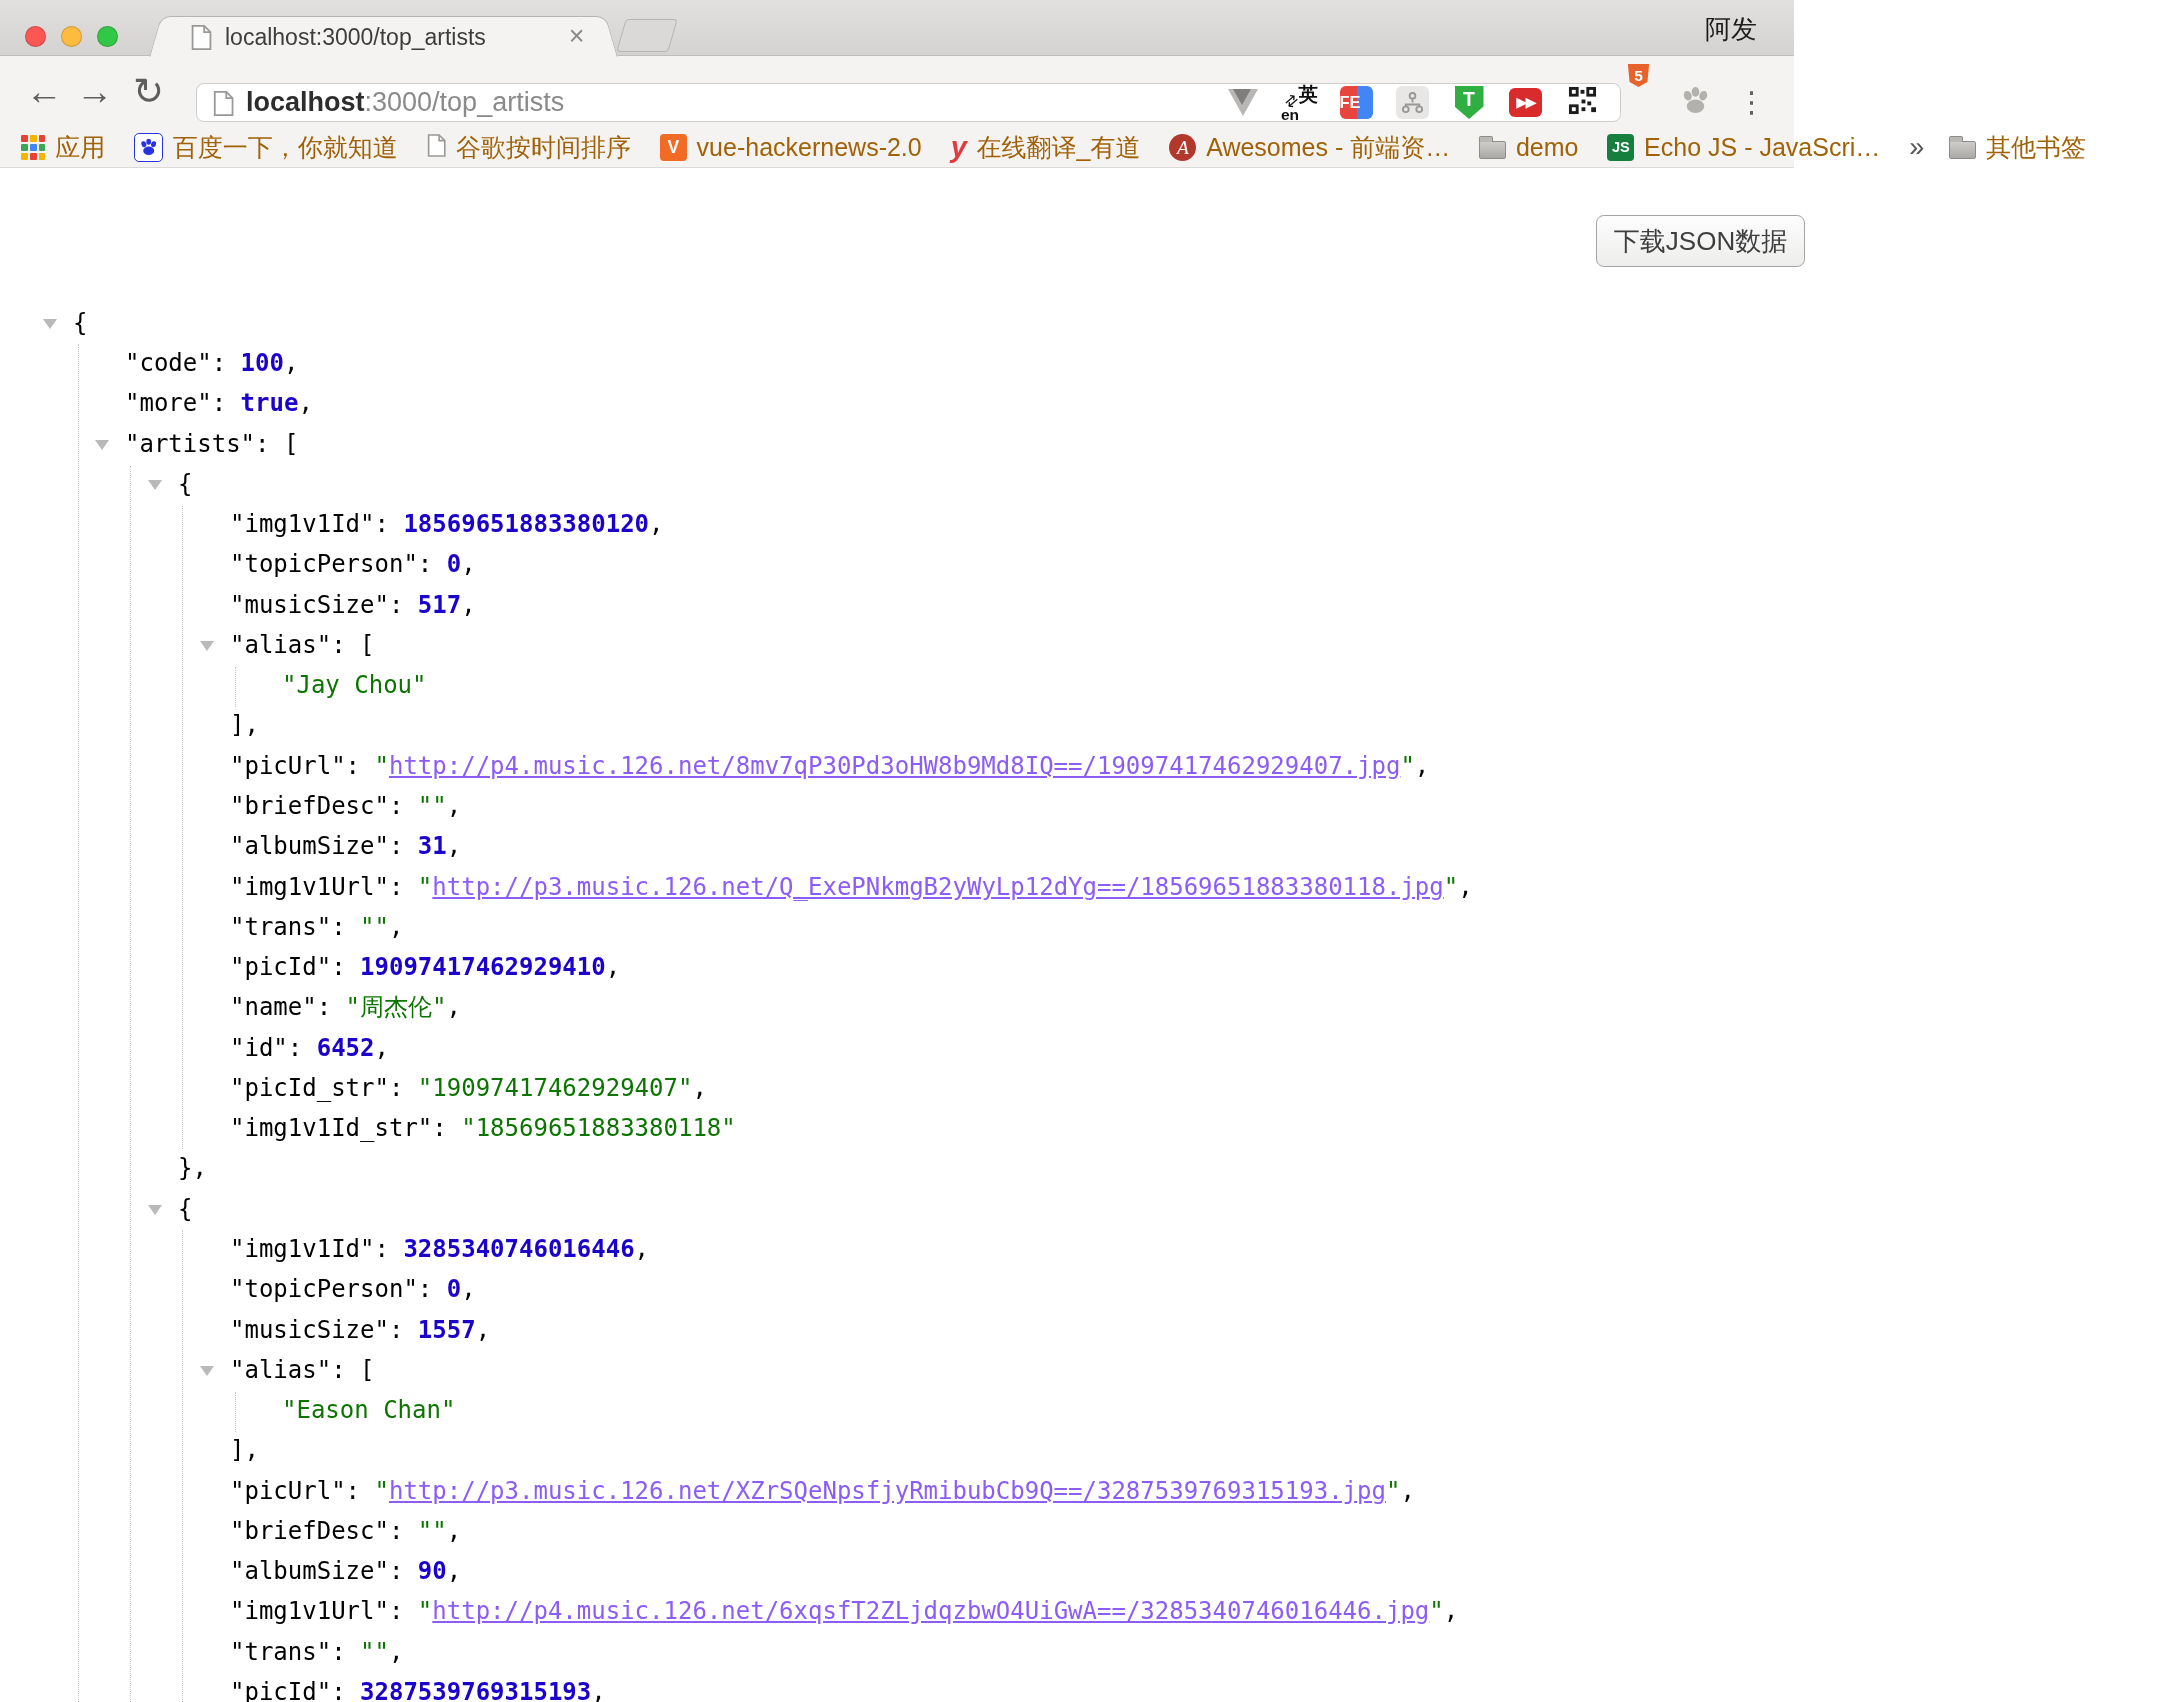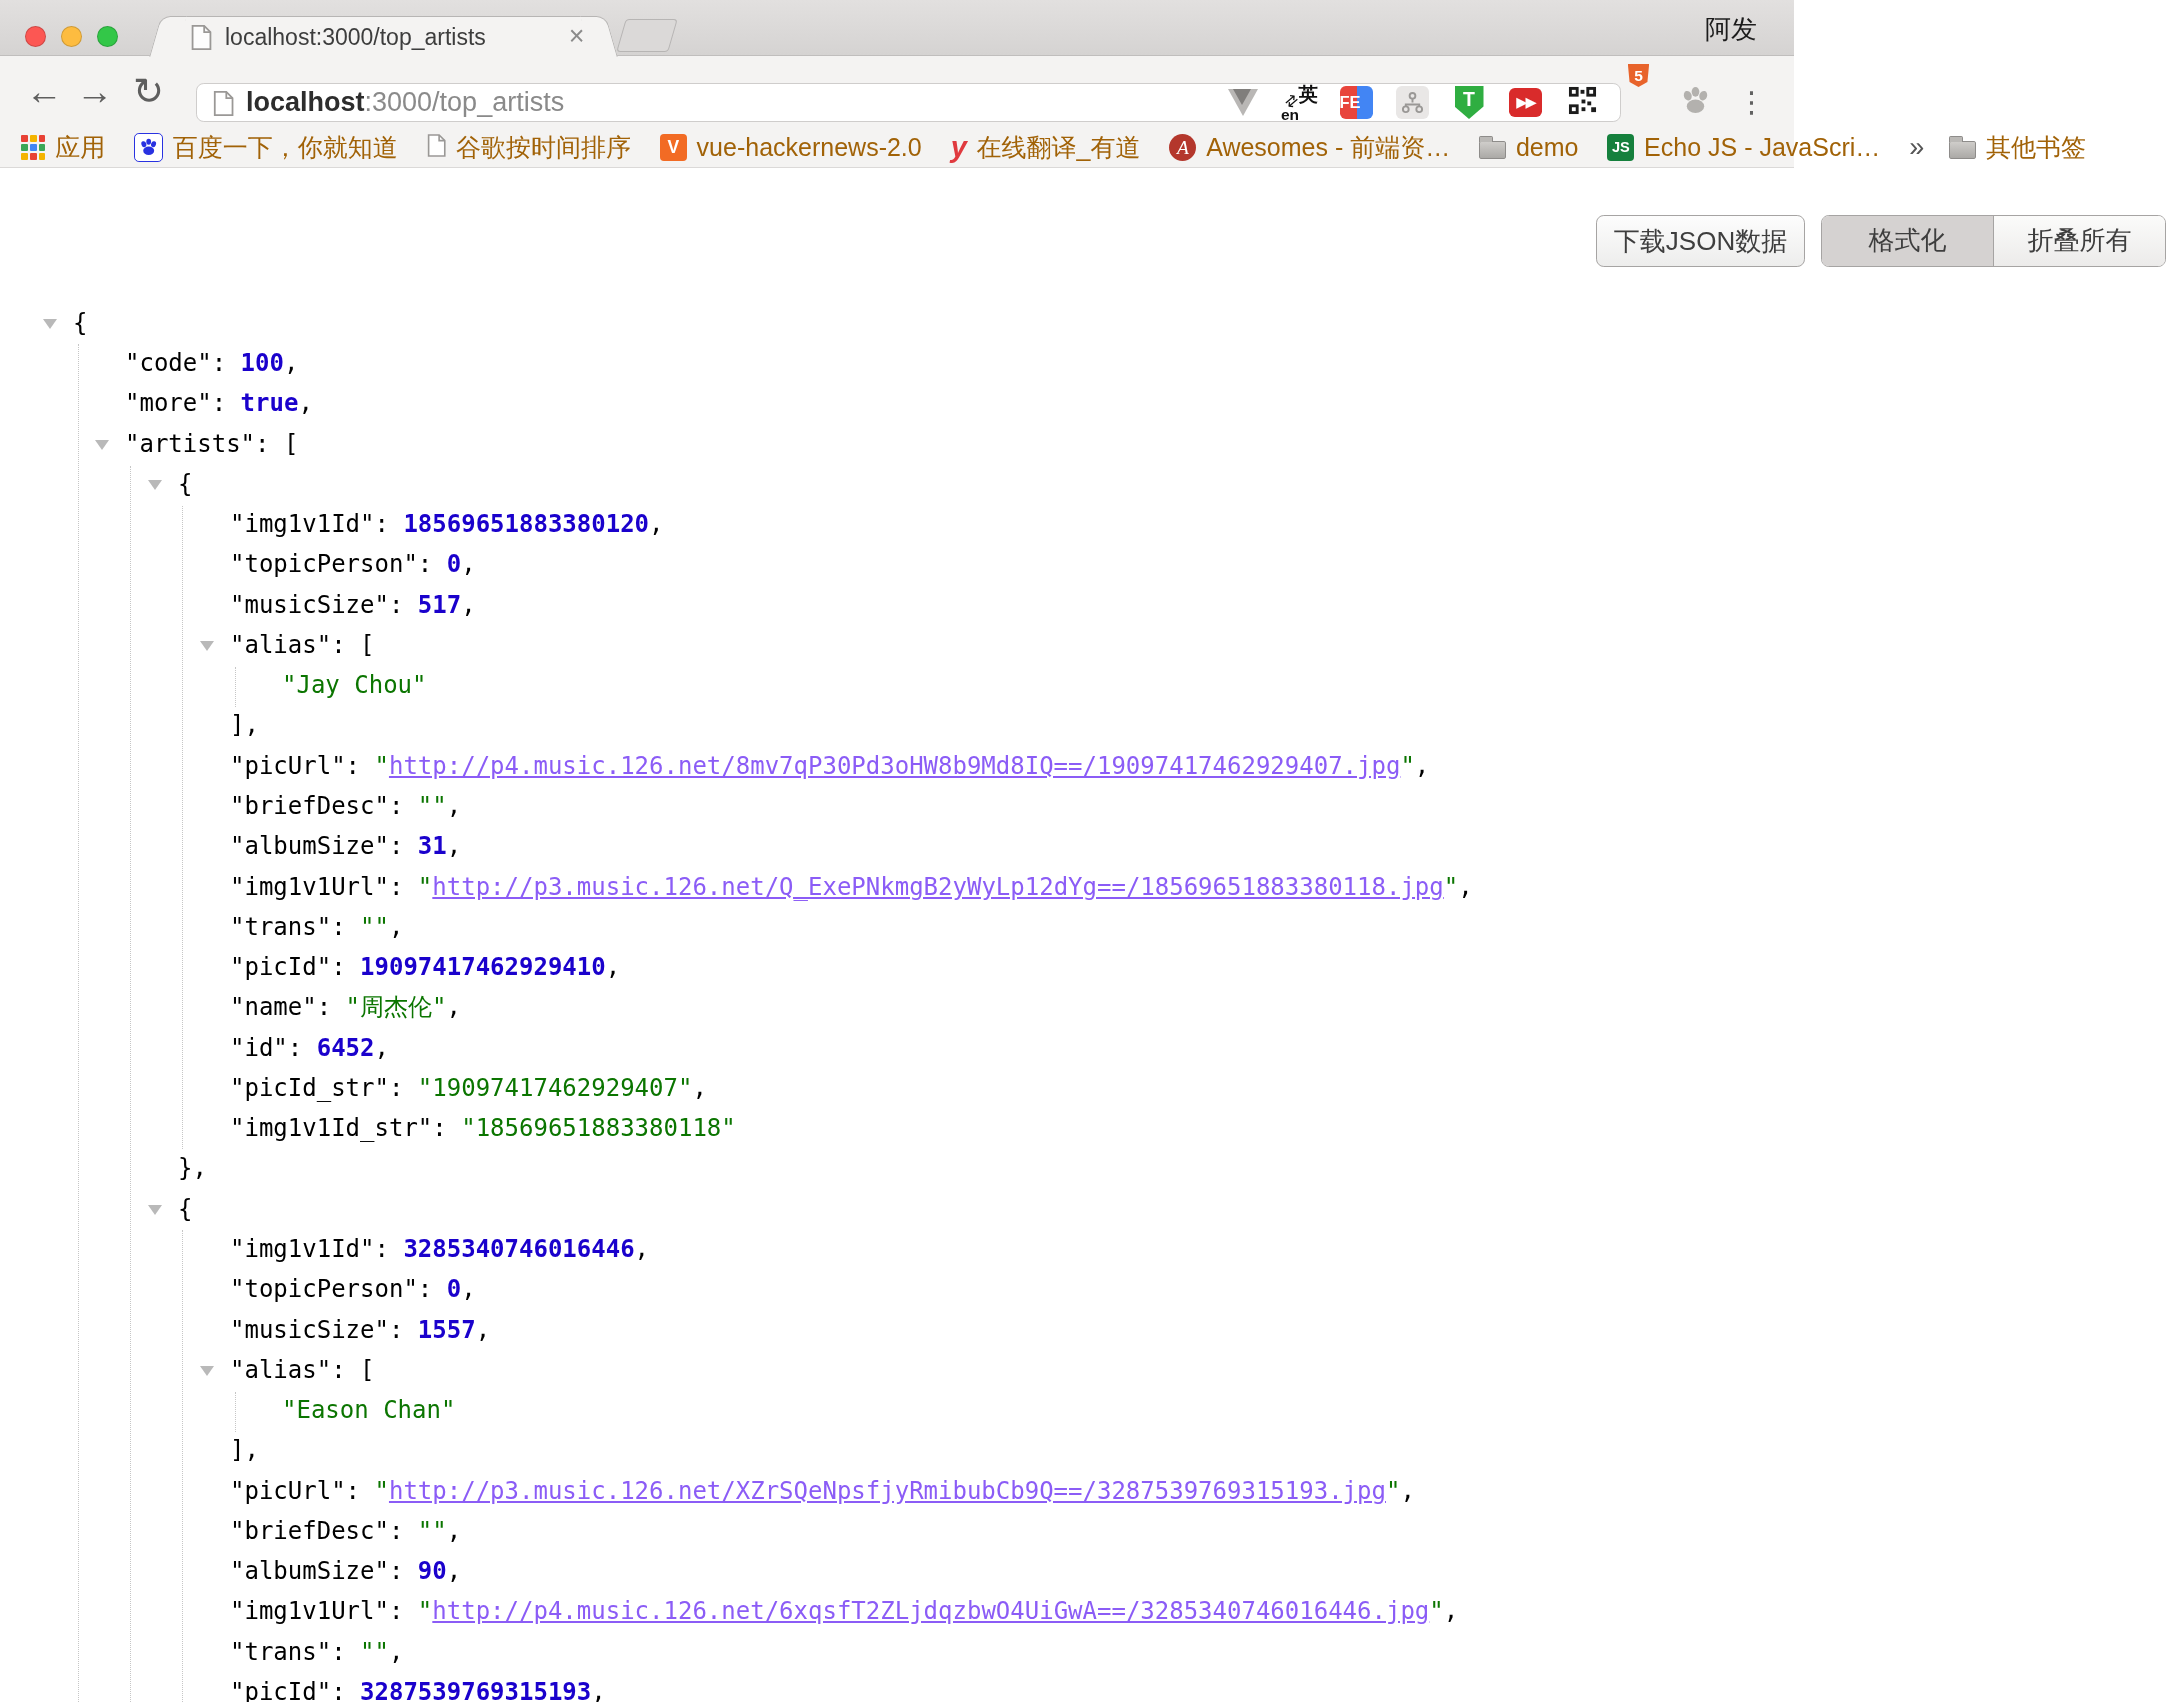--- a/index.html
+++ b/index.html
@@ -288,24 +288,20 @@
     <div class="chev">»</div>
     <div class="bm" style="margin-right:13px;">
       <span class="folder"></span>
       <span class="lbl">其他书签</span>
     </div>
   </div>
 
   <div class="content"></div>
 
   <button class="btn btn-download">下载JSON数据</button>
-  <div class="seggroup">
-    <div class="seg active">格式化</div>
-    <div class="seg plain">折叠所有</div>
-  </div>
 
   <div class="json-viewer">
       <div class="guide" style="left: 78px; top: 344px; height: 1358px;"></div>
       <div class="guide" style="left: 130px; top: 466px; height: 1236px;"></div>
       <div class="guide" style="left: 182px; top: 506px; height: 643px;"></div>
       <div class="guide" style="left: 235px; top: 667px; height: 40px;"></div>
       <div class="guide" style="left: 182px; top: 1230px; height: 472px;"></div>
       <div class="guide" style="left: 235px; top: 1392px; height: 40px;"></div>
       <div class="json-line" style="top: 303px; left: 73px;"><span class="tri" style="left: -30px;"></span><span class="seg-p">{</span></div>
       <div class="json-line" style="top: 343px; left: 125px;"><span class="seg-k">"code"</span><span class="seg-p">: </span><span class="seg-n">100</span><span class="seg-p">,</span></div>

